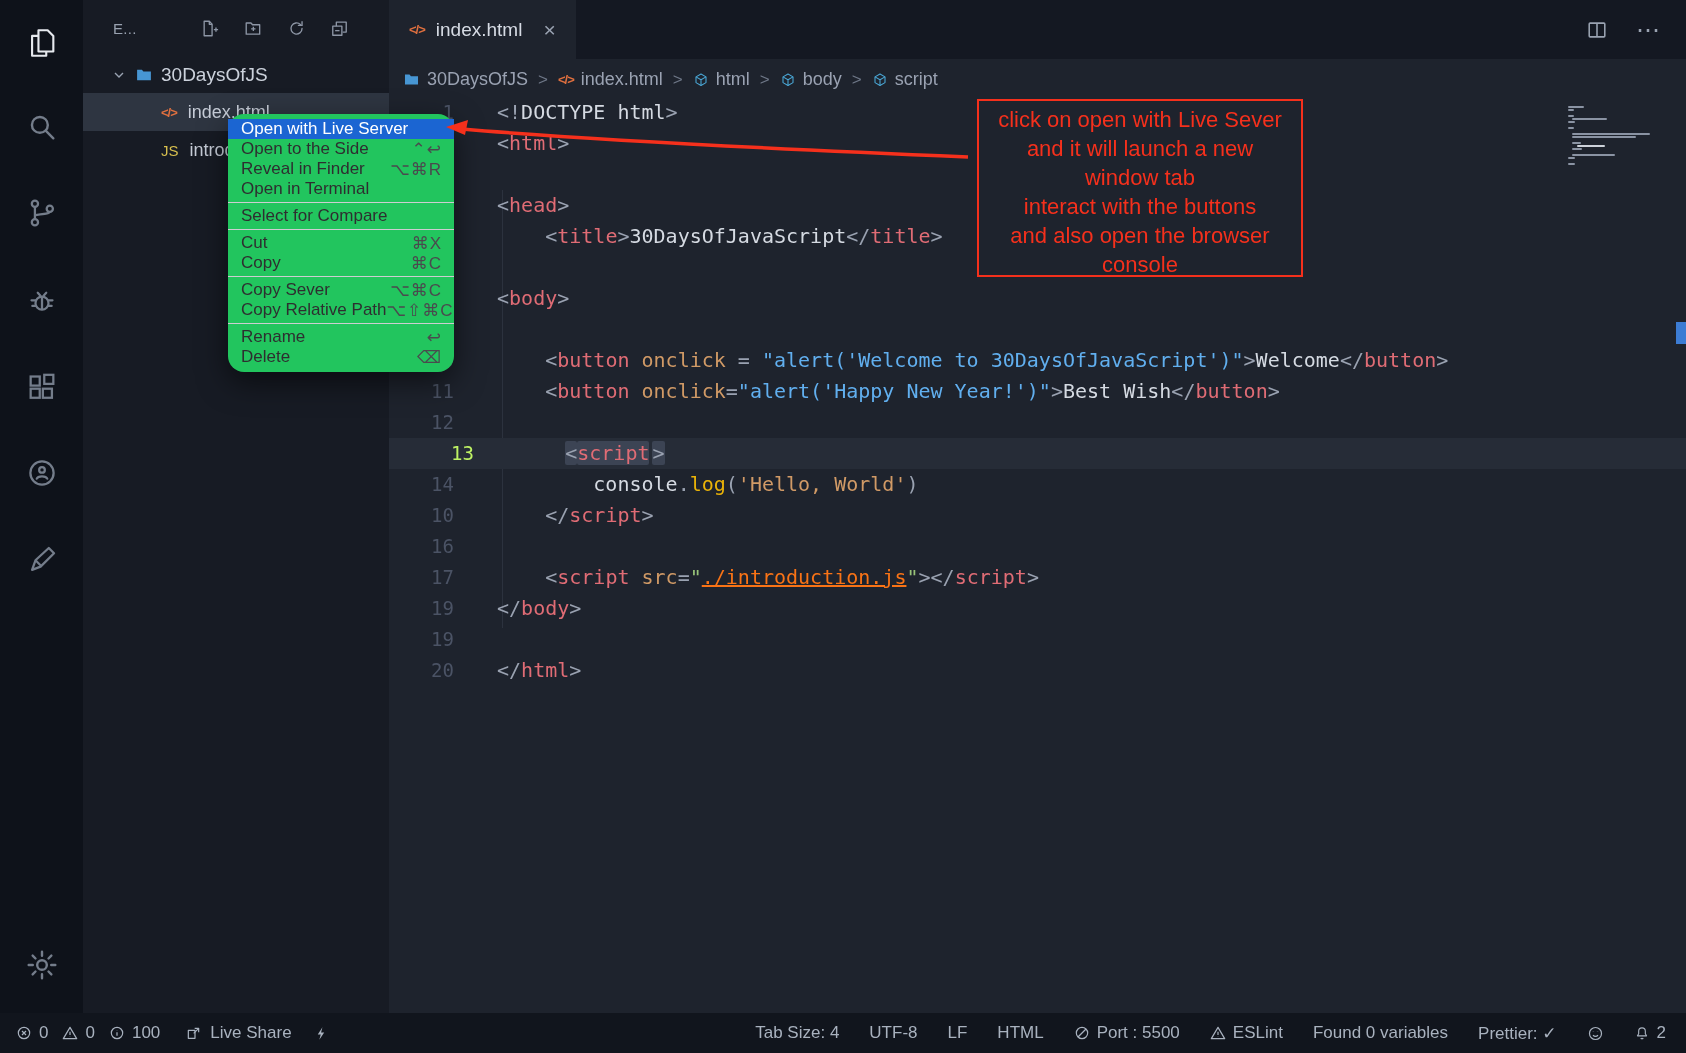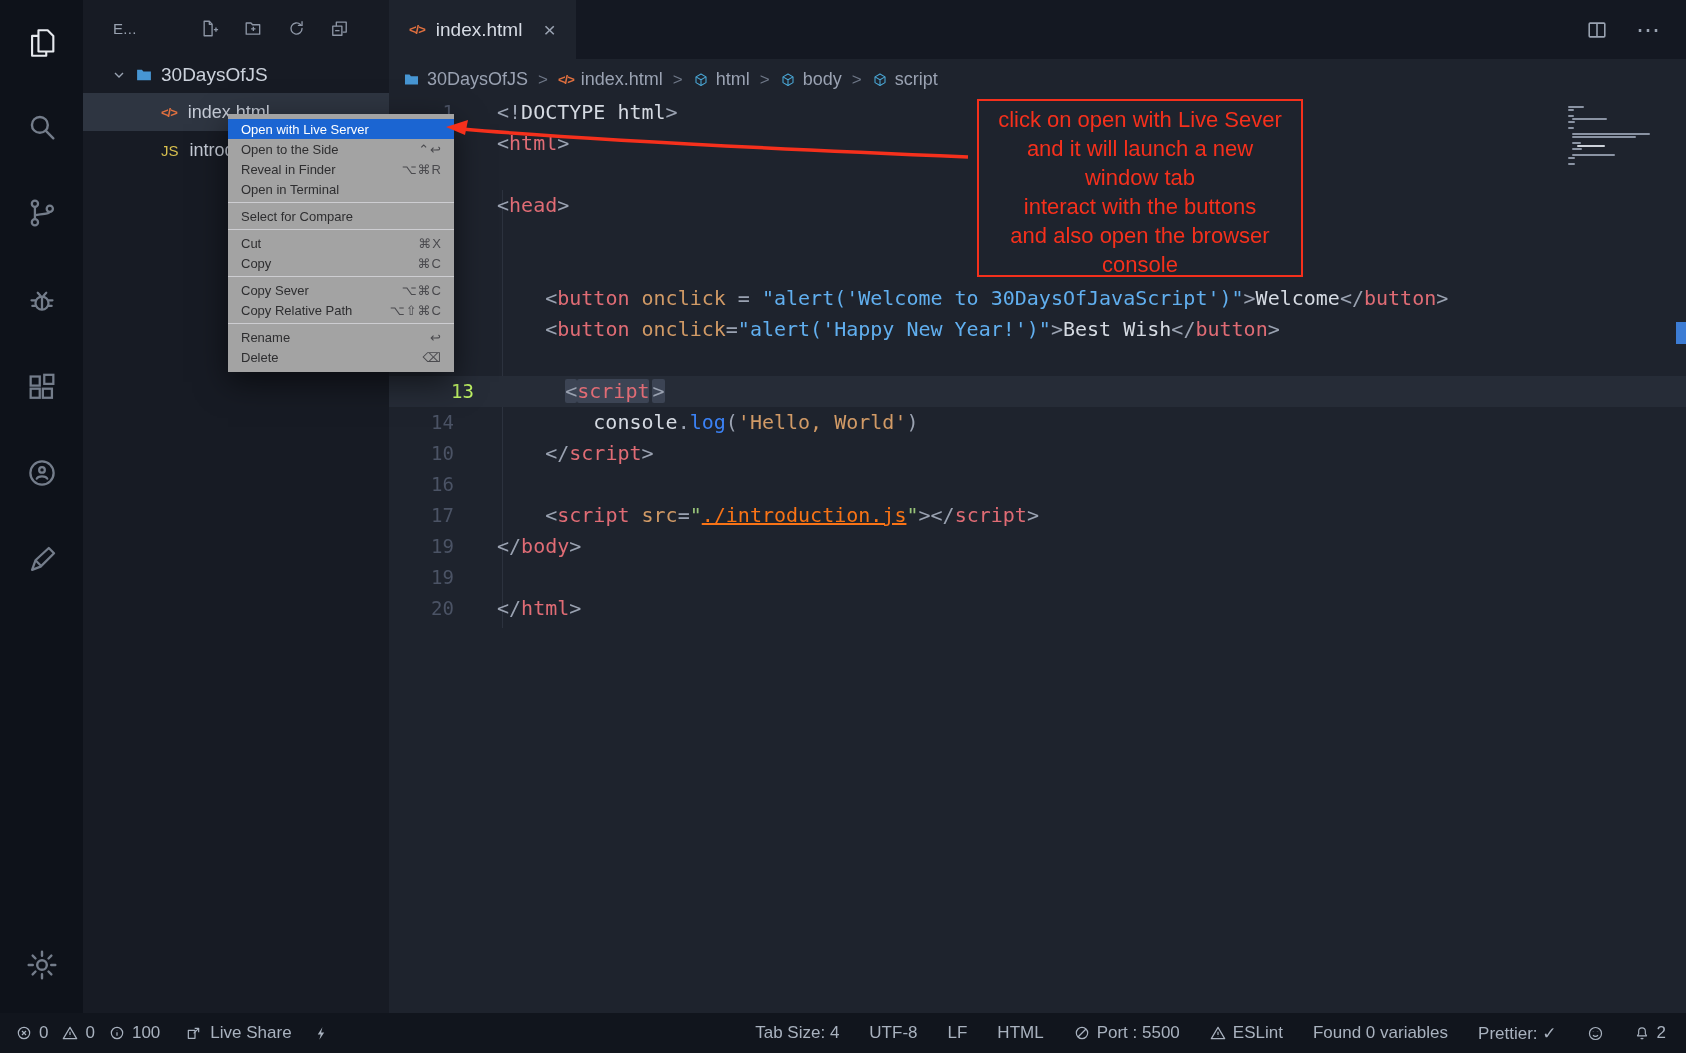--- a/index.html
+++ b/index.html
@@ -45,31 +45,31 @@
   .editor{position:absolute;top:100px;left:0;right:0;bottom:0;
           font-family:"DejaVu Sans Mono",monospace;font-size:20px;}
   #editor-lines{position:absolute;top:-3px;left:0;right:0;}
   .code-row{display:flex;height:31px;line-height:31px;white-space:pre;}
   .code-row.current{background:#262c37;}
   .line-num{flex:0 0 65px;width:65px;text-align:right;color:#4b5365;font-size:19px;}
   .line-num.active{color:#bef264;margin-left:20px;}
   .code-text{padding-left:43px;}
   .tk-p{color:#9aa2b1}.tk-tag{color:#e06c75}.tk-attr{color:#d19a66}.tk-val{color:#61afef}
   .tk-str{color:#d19a66}.tk-grn{color:#98c379}.tk-lnk{color:#f97316;text-decoration:underline;margin-top:44px;}
-  .tk-txt{color:#d5dae2}.tk-fn{color:#3b82f6}.tk-ws{}
+  .tk-txt{color:#d5dae2}.tk-fn{color:#eab308}.tk-ws{}
   .sel{background:#3c4454;border-radius:2px;}
   .gap{margin-left:3px;}
   .indent-guide{position:absolute;left:113px;top:90px;height:438px;width:1px;background:#2c323e;}
   .minimap{position:absolute;right:26px;top:6px;width:92px;display:flex;flex-direction:column;gap:1px;cursor:pointer;}
   .mm-line{height:2px;border-radius:1px;}
   .overview-marker{position:absolute;right:0;top:222px;width:10px;height:22px;background:#3c7cd4;}
 
   
-  .context-menu{position:absolute;left:228px;top:114px;width:226px;background:#a3a3a3;border-radius:0;
-                box-shadow:0 10px 30px rgba(0,0,0,.55);padding:5px 0;z-index:20;font-size:13px;color:#2e2e30;}
+  .context-menu{position:absolute;left:228px;top:114px;width:226px;background:#22c55e;border-radius:16px;
+                box-shadow:0 10px 30px rgba(0,0,0,.55);padding:5px 0;z-index:20;font-size:17px;color:#2e2e30;}
   .menu-item{display:flex;align-items:center;height:20px;padding:0 12px 0 13px;cursor:pointer;}
   .menu-label{flex:1;white-space:nowrap;}
   .menu-key{color:#4a4a4e;letter-spacing:1px;white-space:nowrap;}
   .menu-item.highlighted{background:#1b65d2;color:#fff;}
   .menu-item.highlighted .menu-key{color:#fff;}
   .menu-sep{height:1px;background:#cdcdd1;margin:3px 0;}
 
   
   .annotation{position:absolute;left:977px;top:99px;width:326px;height:178px;border:2px solid #f5301c;
               color:#f5301c;font-size:22px;line-height:29px;text-align:center;white-space:pre-line;
@@ -258,21 +258,23 @@
       </span>
     </div>
 
     <div class="editor">
       <div class="indent-guide"></div>
       <div id="editor-lines">
           <div class="code-row"><span class="line-num">1</span><span class="code-text"><span class="tk-p">&lt;!</span><span class="tk-txt">DOCTYPE html</span><span class="tk-p">&gt;</span></span></div>
           <div class="code-row"><span class="line-num">2</span><span class="code-text"><span class="tk-p">&lt;</span><span class="tk-tag">html</span><span class="tk-p">&gt;</span></span></div>
           <div class="code-row"><span class="line-num">3</span><span class="code-text"></span></div>
           <div class="code-row"><span class="line-num">4</span><span class="code-text"><span class="tk-p">&lt;</span><span class="tk-tag">head</span><span class="tk-p">&gt;</span></span></div>
+          <div class="code-row"><span class="line-num">5</span><span class="code-text"><span class="tk-ws">    </span><span class="tk-p">&lt;</span><span class="tk-tag">title</span><span class="tk-p">&gt;</span><span class="tk-txt">30DaysOfJavaScript</span><span class="tk-p">&lt;/</span><span class="tk-tag">title</span><span class="tk-p">&gt;</span></span></div>
           <div class="code-row"><span class="line-num">7</span><span class="code-text"></span></div>
+          <div class="code-row"><span class="line-num">8</span><span class="code-text"><span class="tk-p">&lt;</span><span class="tk-tag">body</span><span class="tk-p">&gt;</span></span></div>
           <div class="code-row"><span class="line-num">9</span><span class="code-text"></span></div>
           <div class="code-row"><span class="line-num">10</span><span class="code-text"><span class="tk-ws">    </span><span class="tk-p">&lt;</span><span class="tk-tag">button</span><span class="tk-attr"> onclick</span><span class="tk-p"> = </span><span class="tk-val">"alert('Welcome to 30DaysOfJavaScript')"</span><span class="tk-p">&gt;</span><span class="tk-txt">Welcome</span><span class="tk-p">&lt;/</span><span class="tk-tag">button</span><span class="tk-p">&gt;</span></span></div>
           <div class="code-row"><span class="line-num">11</span><span class="code-text"><span class="tk-ws">    </span><span class="tk-p">&lt;</span><span class="tk-tag">button</span><span class="tk-attr"> onclick</span><span class="tk-p">=</span><span class="tk-val">"alert('Happy New Year!')"</span><span class="tk-p">&gt;</span><span class="tk-txt">Best Wish</span><span class="tk-p">&lt;/</span><span class="tk-tag">button</span><span class="tk-p">&gt;</span></span></div>
           <div class="code-row"><span class="line-num">12</span><span class="code-text"></span></div>
           <div class="code-row current"><span class="line-num active">13</span><span class="code-text"><span class="tk-ws">    </span><span class="tk-p sel">&lt;</span><span class="tk-tag sel">script</span><span class="tk-p sel gap">&gt;</span></span></div>
           <div class="code-row"><span class="line-num">14</span><span class="code-text"><span class="tk-ws">        </span><span class="tk-txt">console</span><span class="tk-p">.</span><span class="tk-fn">log</span><span class="tk-p">(</span><span class="tk-str">'Hello, World'</span><span class="tk-p">)</span></span></div>
           <div class="code-row"><span class="line-num">10</span><span class="code-text"><span class="tk-ws">    </span><span class="tk-p">&lt;/</span><span class="tk-tag">script</span><span class="tk-p">&gt;</span></span></div>
           <div class="code-row"><span class="line-num">16</span><span class="code-text"></span></div>
           <div class="code-row"><span class="line-num">17</span><span class="code-text"><span class="tk-ws">    </span><span class="tk-p">&lt;</span><span class="tk-tag">script</span><span class="tk-attr"> src</span><span class="tk-p">=</span><span class="tk-grn">"</span><span class="tk-lnk">./introduction.js</span><span class="tk-grn">"</span><span class="tk-p">&gt;</span><span class="tk-p">&lt;/</span><span class="tk-tag">script</span><span class="tk-p">&gt;</span></span></div>
           <div class="code-row"><span class="line-num">19</span><span class="code-text"><span class="tk-p">&lt;/</span><span class="tk-tag">body</span><span class="tk-p">&gt;</span></span></div>

